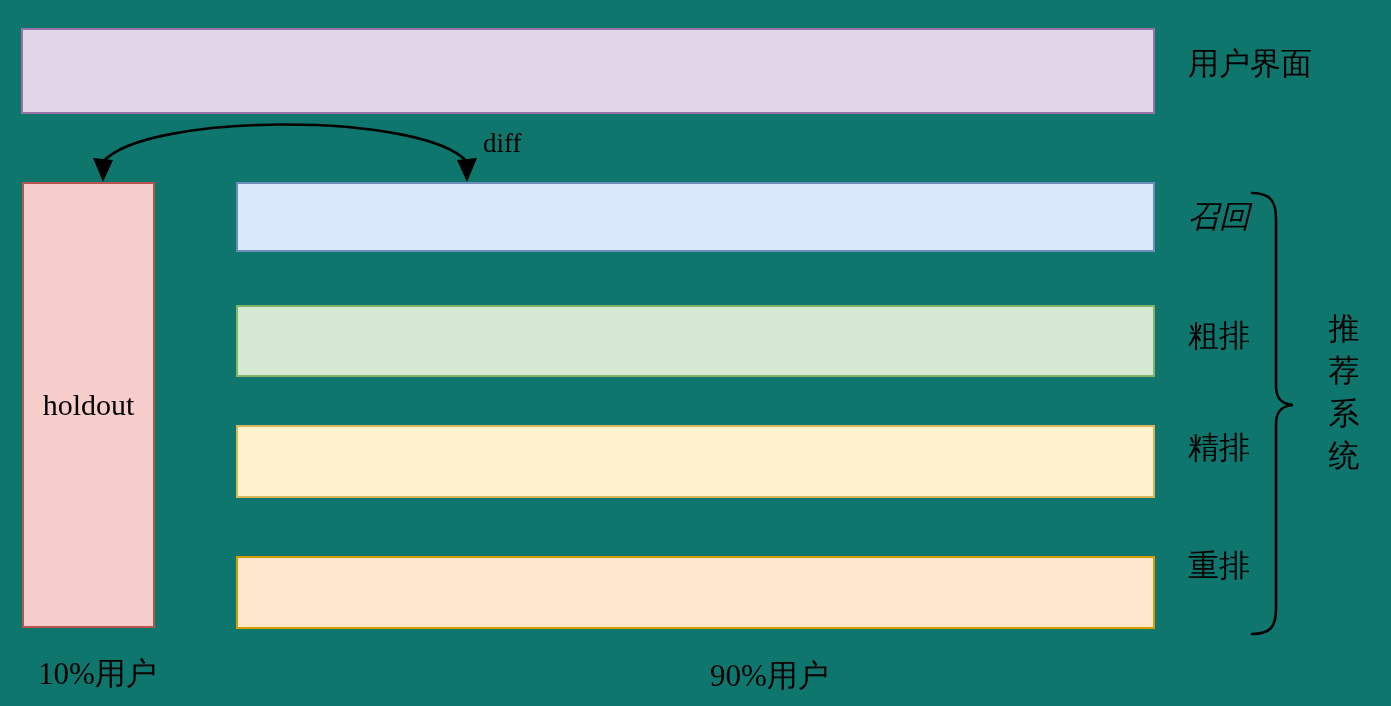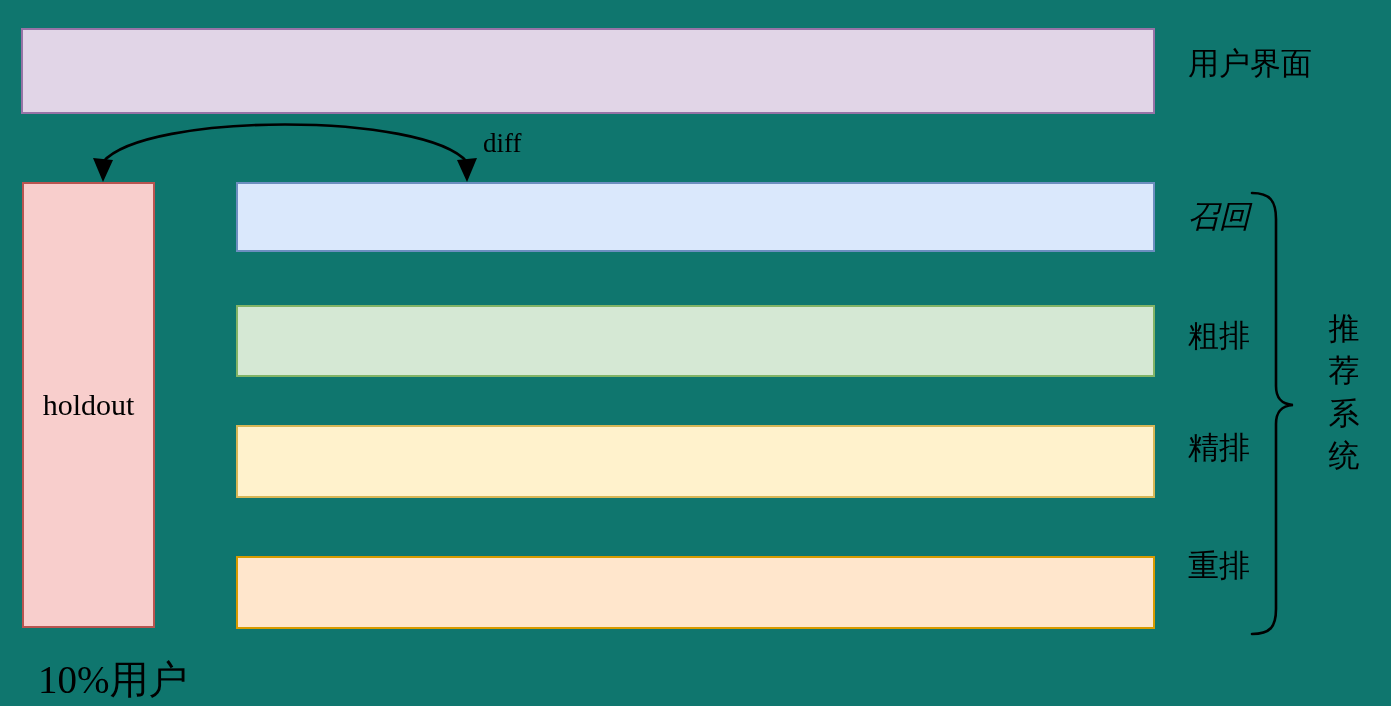--- a/index.html
+++ b/index.html
@@ -29,21 +29,21 @@
     white-space: nowrap;
   }
   .holdout-box {
     display: flex;
     align-items: center;
     justify-content: center;
     font-size: 30px;
   }
   .caption {
     position: absolute;
-    font-size: 39px;
+    font-size: 31px;
     white-space: nowrap;
   }
   .diff-label {
     position: absolute;
     left: 483px;
     top: 128px;
     font-size: 27px;
   }
   .brace-label {
     position: absolute;
@@ -97,20 +97,21 @@
   <div class="box stage-bar-1" style="background-color: rgb(213, 232, 212); border-color: rgb(130, 179, 102);"></div>
   <div class="bar-label stage-label-1">粗排</div>
 
   <div class="box stage-bar-2" style="background-color: rgb(255, 242, 204); border-color: rgb(214, 182, 86);"></div>
   <div class="bar-label stage-label-2">精排</div>
 
   <div class="box stage-bar-3" style="background-color: rgb(255, 230, 204); border-color: rgb(215, 155, 0);"></div>
   <div class="bar-label stage-label-3">重排</div>
 
   <div class="caption holdout-caption">10%用户</div>
+  <div class="caption stages-caption">90%用户</div>
 
   <div class="diff-label">diff</div>
 
   <svg class="overlay-svg" viewBox="0 0 1391 706" xmlns="http://www.w3.org/2000/svg">
     <path d="M 103 162 C 145 112, 425 112, 467 162" fill="none" stroke-width="2.6" stroke-linecap="round" style="stroke: rgb(0, 0, 0);"></path>
     <polygon points="103,182 93,158 113,160" style="fill: rgb(0, 0, 0);"></polygon>
     <polygon points="467,182 457,160 477,158" style="fill: rgb(0, 0, 0);"></polygon>
     <path d="M 1252 193 C 1270 193 1276 201 1276 219 L 1276 386 C 1276 398 1281 404 1293 405 C 1281 406 1276 412 1276 424 L 1276 609 C 1276 627 1270 634 1252 634" fill="none" stroke-width="2.6" stroke-linecap="round" style="stroke: rgb(0, 0, 0);"></path>
   </svg>
 

